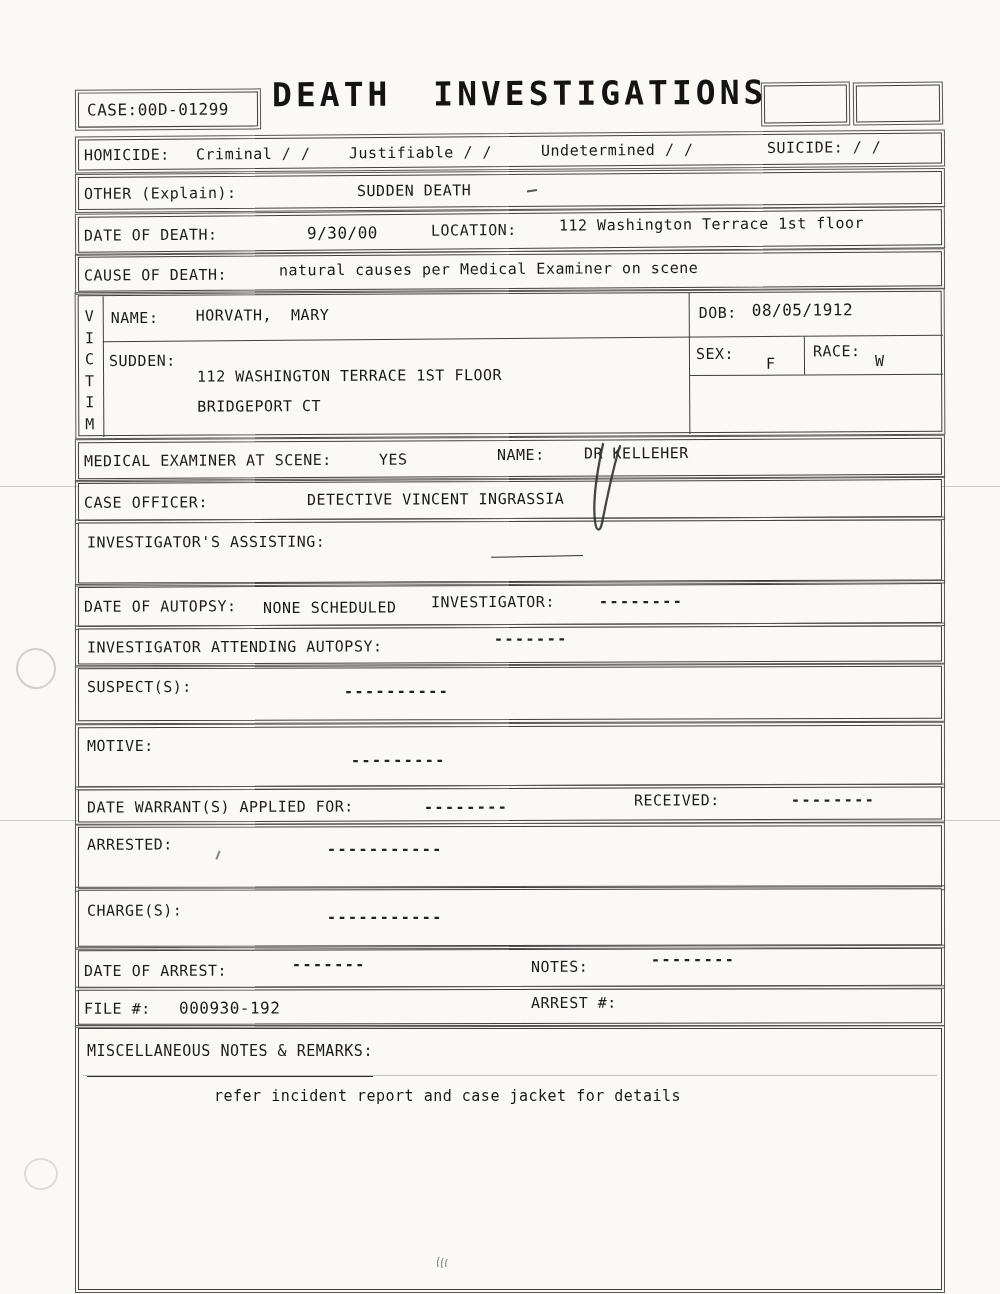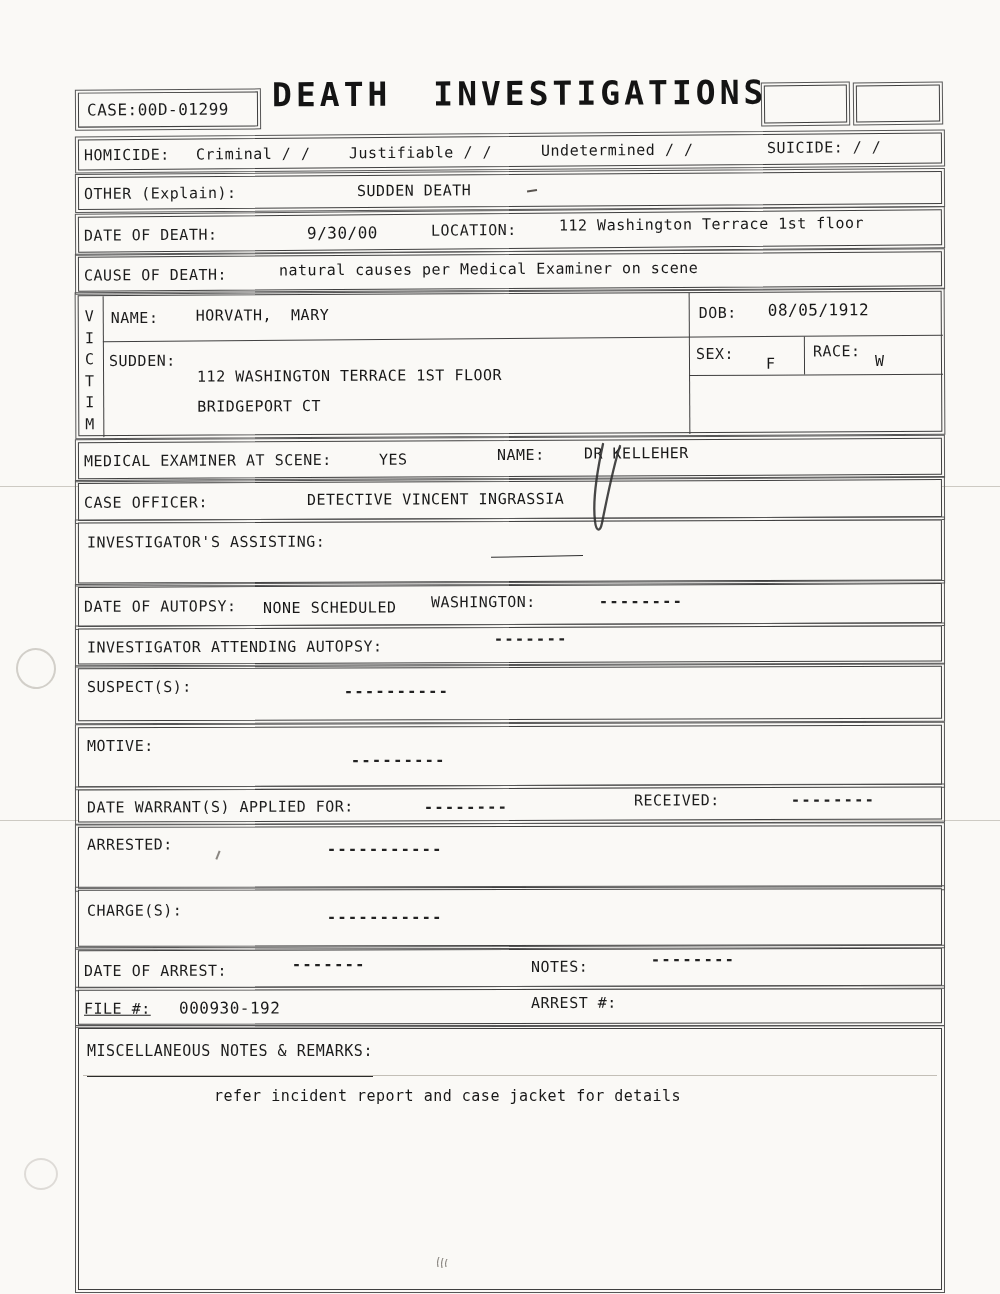--- a/index.html
+++ b/index.html
@@ -90,21 +90,21 @@
 
     <div class="vline" style="left:24px;top:0;height:141px;"></div>
     <div class="vline" style="left:610px;top:0;height:141px;"></div>
     <div class="hline" style="left:24px;top:44px;width:840px;transform:rotate(-0.15deg);"></div>
     <div class="hline" style="left:610px;top:82px;width:254px;"></div>
     <div class="vline" style="left:725px;top:44px;height:38px;"></div>
 
     <span class="t" style="left:32px;top:13px;">NAME:</span>
     <span class="t val" style="left:117px;top:11px;">HORVATH,  MARY</span>
     <span class="t" style="left:620px;top:11px;">DOB:</span>
-    <span class="t val" style="left:673px;top:8px;font-size:16px;margin-left:16px;">08/05/1912</span>
+    <span class="t val" style="left:673px;top:8px;font-size:16px;">08/05/1912</span>
 
     <span class="t" style="left:30px;top:56px;">SUDDEN:</span>
     <span class="t val" style="left:118px;top:72px;">112 WASHINGTON TERRACE 1ST FLOOR</span>
     <span class="t val" style="left:118px;top:102px;">BRIDGEPORT CT</span>
 
     <span class="t" style="left:617px;top:52px;">SEX:</span>
     <span class="t val" style="left:687px;top:62px;">F</span>
     <span class="t" style="left:734px;top:50px;">RACE:</span>
     <span class="t val" style="left:796px;top:60px;">W</span>
   </div>
@@ -126,21 +126,21 @@
     <div class="blankline" style="left:412px;top:34px;width:92px;transform:rotate(-1deg);"></div>
   </div>
 
   <svg style="left:584px;top:441px;z-index:6;" width="50" height="96" viewBox="0 0 50 96">
     <path d="M19,3 C14,26 8,56 11,80 C12,90 16,92 18,82 C23,57 31,20 36,5" fill="none" stroke="#2d2d2d" stroke-width="2.3" stroke-linecap="round" opacity="0.88"></path>
   </svg>
 
   <div class="dbox" style="left:78px;top:585px;width:864px;height:40px;transform:rotate(-0.25deg);">
     <span class="t" style="left:5px;top:10px;">DATE OF AUTOPSY:</span>
     <span class="t val" style="left:184px;top:12px;">NONE SCHEDULED</span>
-    <span class="t" style="left:352px;top:7px;">WASHINGTON:</span>
+    <span class="t" style="left:352px;top:7px;">INVESTIGATOR:</span>
     <span class="t dash" style="left:520px;top:7px;">--------</span>
   </div>
 
   <div class="dbox" style="left:78px;top:627px;width:864px;height:36px;transform:rotate(-0.2deg);">
     <span class="t" style="left:8px;top:9px;">INVESTIGATOR ATTENDING AUTOPSY:</span>
     <span class="t dash" style="left:415px;top:2px;">-------</span>
   </div>
 
   <div class="dbox" style="left:78px;top:667px;width:864px;height:53px;transform:rotate(-0.15deg);">
     <span class="t" style="left:8px;top:9px;">SUSPECT(S):</span>
@@ -171,21 +171,21 @@
   </div>
 
   <div class="dbox" style="left:78px;top:949px;width:864px;height:38px;transform:rotate(-0.15deg);">
     <span class="t" style="left:5px;top:11px;">DATE OF ARREST:</span>
     <span class="t dash" style="left:213px;top:5px;">-------</span>
     <span class="t" style="left:452px;top:8px;">NOTES:</span>
     <span class="t dash" style="left:572px;top:1px;">--------</span>
   </div>
 
   <div class="dbox" style="left:78px;top:989px;width:864px;height:35px;transform:rotate(-0.1deg);">
-    <span class="t" style="left:5px;top:9px;text-decoration:underline;">FILE #:</span>
+    <span class="t" style="left:5px;top:9px;">FILE #:</span>
     <span class="t val" style="left:100px;top:8px;font-size:16px;">000930-192</span>
     <span class="t" style="left:452px;top:4px;">ARREST #:</span>
   </div>
 
   <div class="dbox" style="left:78px;top:1028px;width:864px;height:262px;">
     <span class="t underlined" style="left:8px;top:13px;">MISCELLANEOUS NOTES &amp; REMARKS:</span>
     <div class="rule-faint" style="top:46px;"></div>
     <span class="t val" style="left:126px;top:58px;margin-left:9px;">refer incident report and case jacket for details</span>
     <svg style="left:356px;top:226px;" width="14" height="14" viewBox="0 0 14 14">
       <path d="M3,12 C2,7 3,4 4,2 M7,13 C6,8 7,5 8,3 M11,12 C10,8 11,6 12,4" fill="none" stroke="#55504a" stroke-width="1" opacity="0.8"></path>

